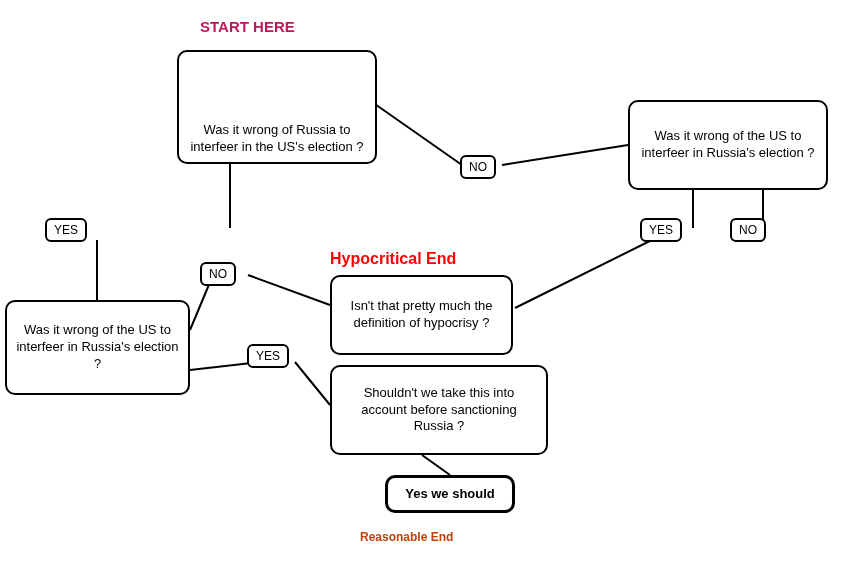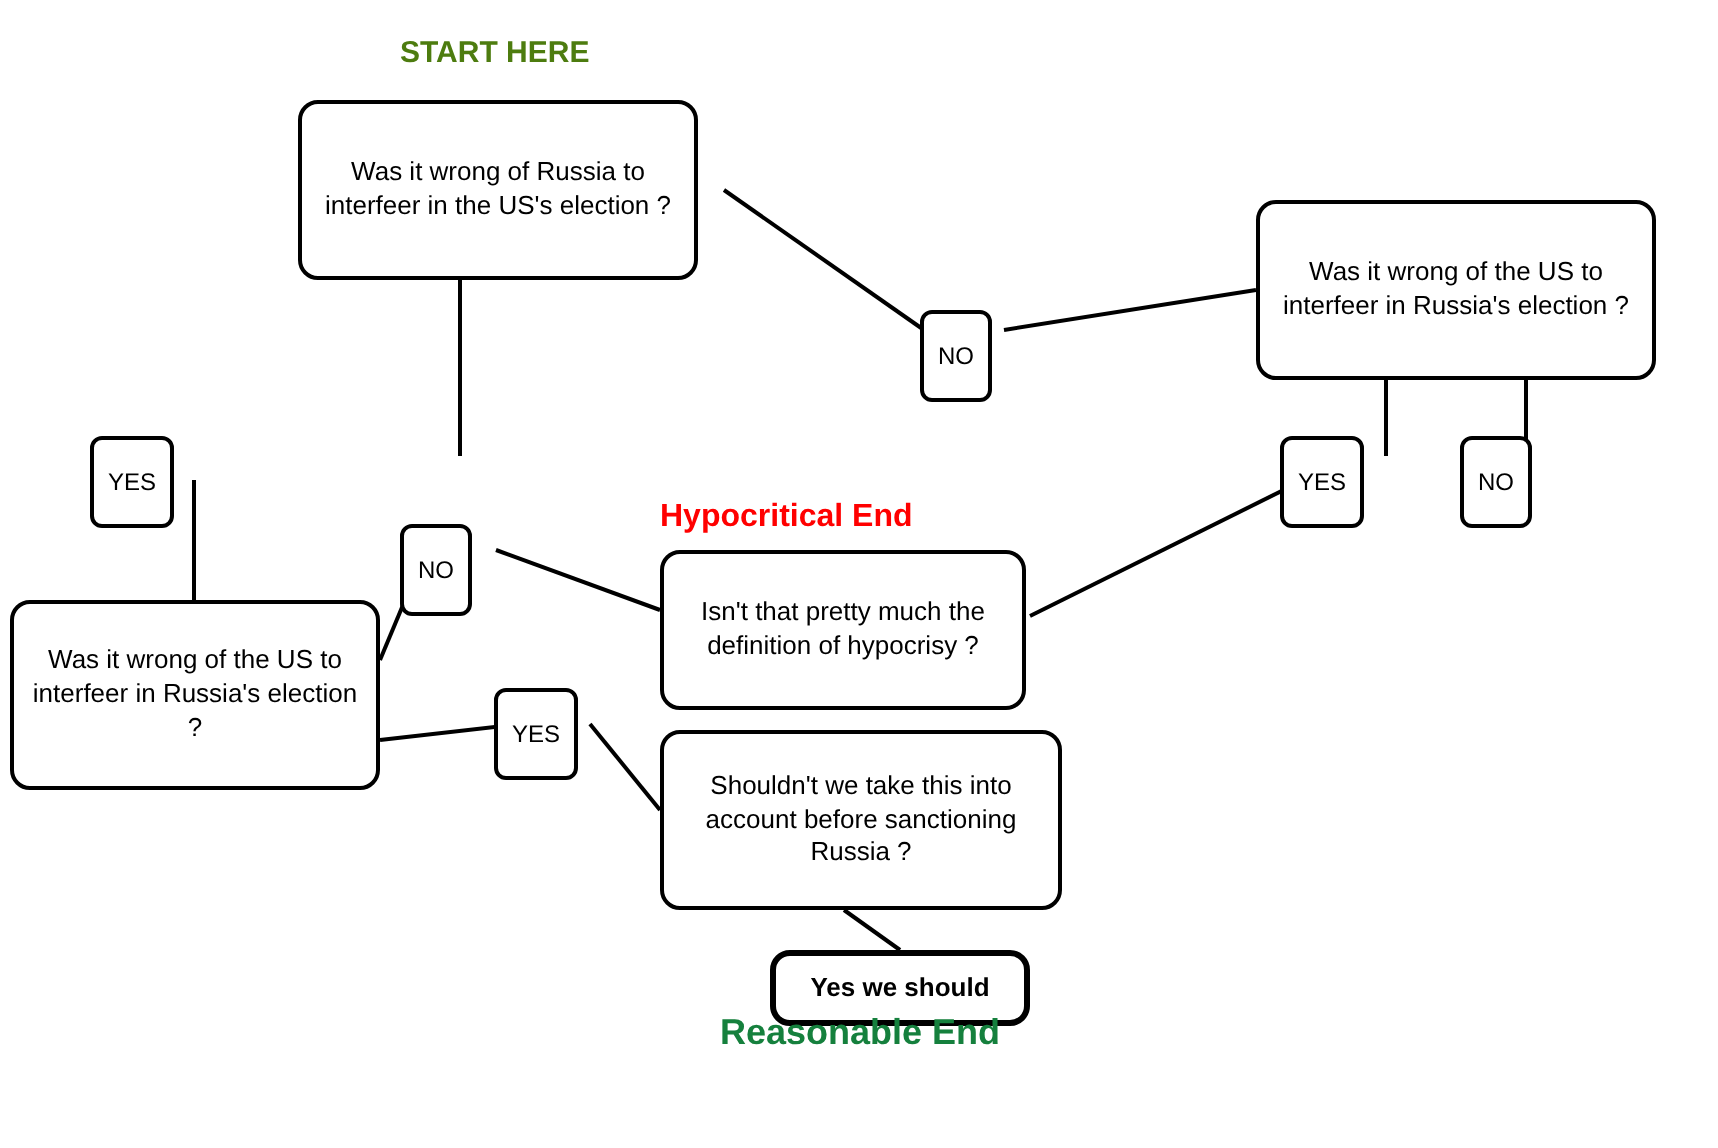--- a/index.html
+++ b/index.html
@@ -42,28 +42,28 @@
       font-weight: bold;
       text-align: center;
     }
     .label-box {
       position: absolute;
       border: 2px solid #000;
       border-radius: 6px;
       background: #fff;
       font-size: 12px;
       font-weight: normal;
-      padding: 14px 7px;
+      padding: 3px 7px;
       text-align: right;
     }
     .section-label {
       position: absolute;
       font-size: 15px;
       font-weight: bold;
-      color: #4d7c0f;
+      color: #be185d;
       text-align: center;
     }
   </style>
 </head>
 <body>
 
 <div id="flowchart">
 
   <svg id="lines">
       <line x1="362" y1="95" x2="462" y2="165" stroke="#000" stroke-width="2"></line>
@@ -75,37 +75,37 @@
       <line x1="763" y1="190" x2="763" y2="228" stroke="#000" stroke-width="2"></line>
       <line x1="190" y1="330" x2="213" y2="275" stroke="#000" stroke-width="2"></line>
       <line x1="248" y1="275" x2="330" y2="305" stroke="#000" stroke-width="2"></line>
       <line x1="190" y1="370" x2="260" y2="362" stroke="#000" stroke-width="2"></line>
       <line x1="295" y1="362" x2="330" y2="405" stroke="#000" stroke-width="2"></line>
       <line x1="422" y1="455" x2="450" y2="475" stroke="#000" stroke-width="2"></line>
     </svg>
 
   <div class="section-label" style="left: 200px; top: 18px;">START HERE</div>
 
-  <div class="node" style="left:149px; top:50px; width:200px; height:90px;">
+  <div class="node" style="left:177px; top:50px; width:200px; height:114px;align-items:flex-end;">
     <span>Was it wrong of Russia to interfeer in the US's election ?</span>
   </div>
 
   <div class="node" style="left:628px; top:100px; width:200px; height:90px;">
     <span>Was it wrong of the US to interfeer in Russia's election ?</span>
   </div>
 
   <div class="node" style="left:5px; top:300px; width:185px; height:95px;">
     <span>Was it wrong of the US to interfeer in Russia's election ?</span>
   </div>
 
   <div class="node" style="left:330px; top:275px; width:183px; height:80px;">
     <span>Isn't that pretty much the definition of hypocrisy ?</span>
   </div>
 
-  <div class="node" style="left:330px; top:365px; width:201px; height:90px;">
+  <div class="node" style="left:330px; top:365px; width:218px; height:90px;">
     <span>Shouldn't we take this into account before sanctioning Russia ?</span>
   </div>
 
   <div class="node bold-border" style="left:385px; top:475px; width:130px; height:38px;">
     <span>Yes we should</span>
   </div>
 
   <div class="label-box" style="left:45px; top:218px;">
     <span>YES</span>
   </div>
@@ -127,17 +127,17 @@
   </div>
 
   <div class="label-box" style="left:730px; top:218px;">
     <span>NO</span>
   </div>
 
   <div class="section-label" style="left:330px; top:250px; color:red; font-size:16px;">
     <span>Hypocritical End</span>
   </div>
 
-  <div class="section-label" style="left:360px; top:506px; color:#15803d; font-size:18px;">
+  <div class="section-label" style="left:360px; top:530px; color:#c2410c; font-size:12px;">
     <span>Reasonable End</span>
   </div>
 
 </div>
 
 </body></html>

